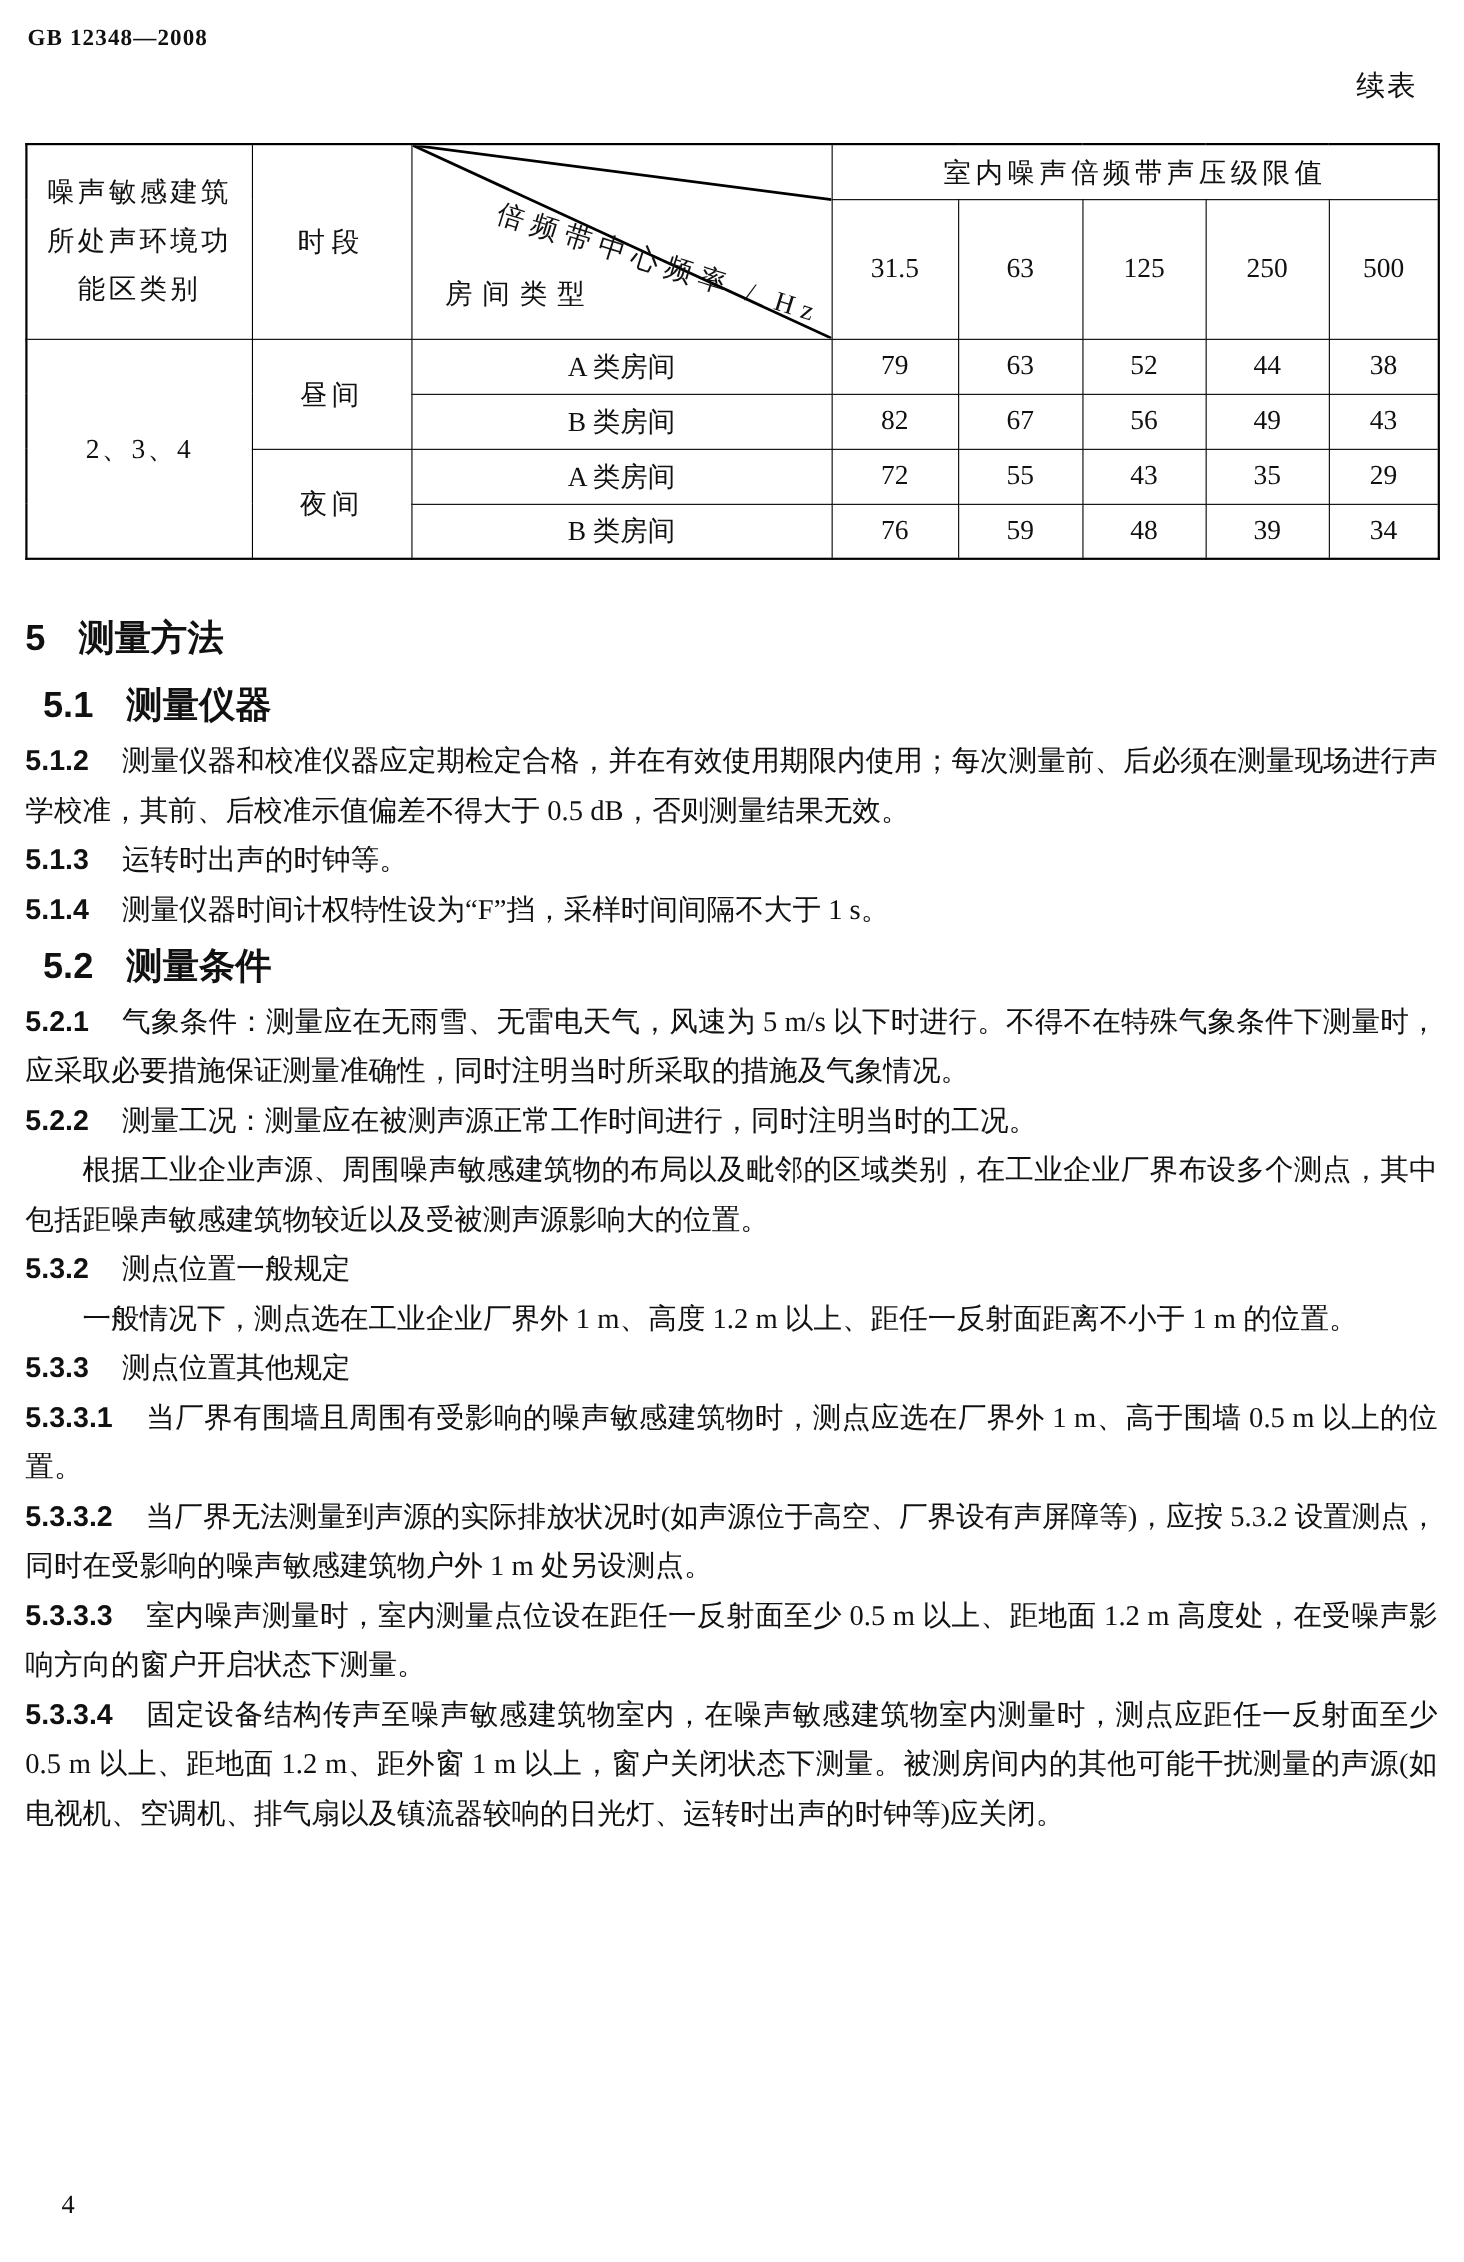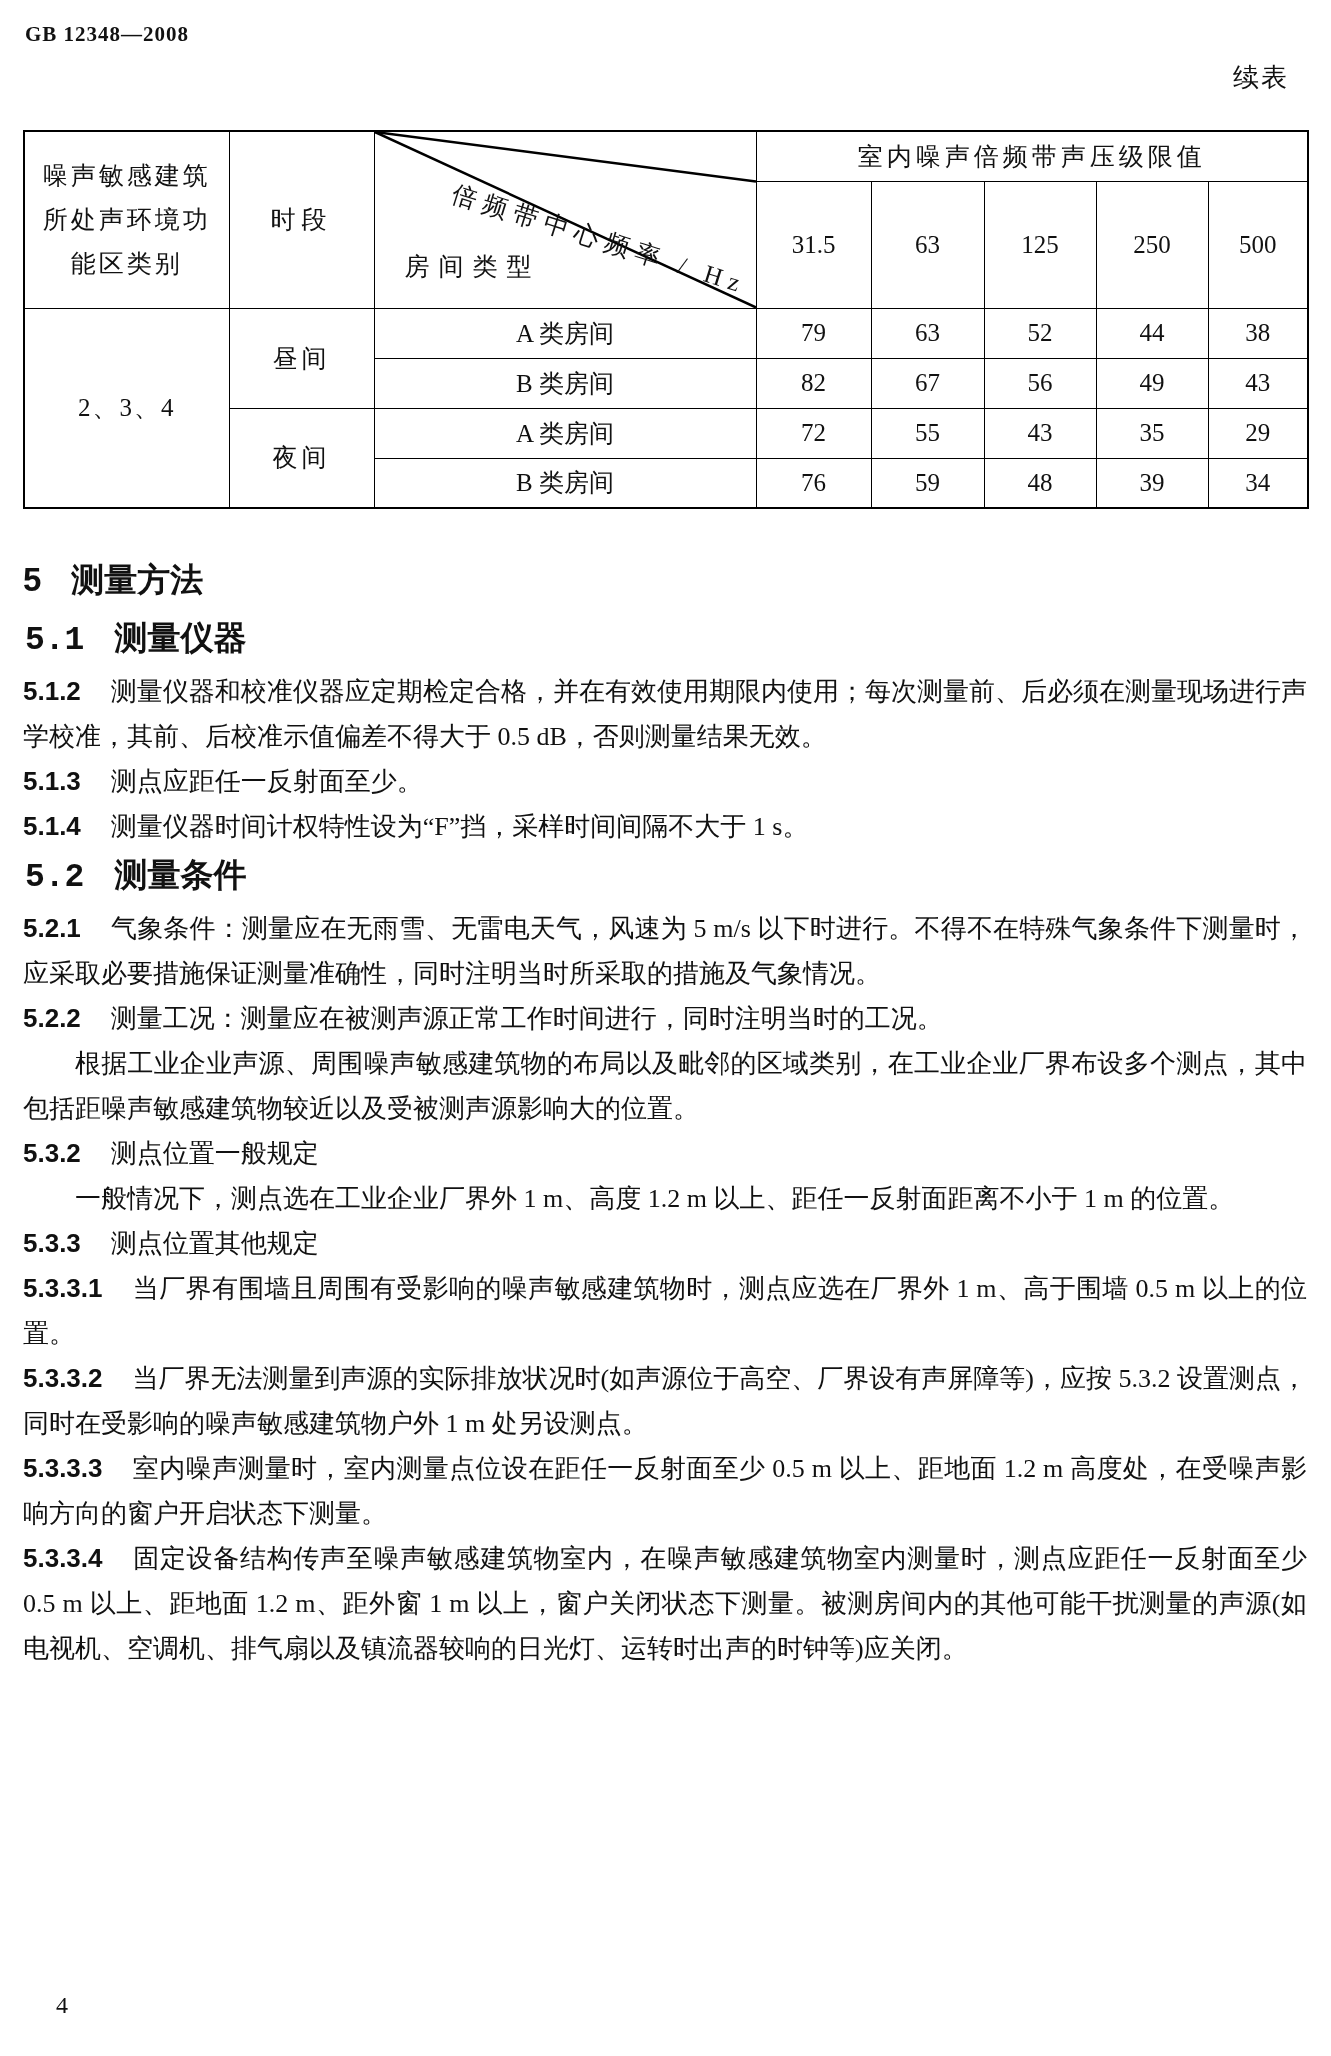--- a/index.html
+++ b/index.html
@@ -52,21 +52,21 @@
   
   .content {
     position:absolute; left:23px; top:545px; width:1284px;
     font-size:26px; line-height:45px; text-align:justify;
   }
   .h2, .h3 {
     font-family:"Liberation Sans","DejaVu Sans",sans-serif;
     font-weight:bold; font-size:33px; text-align:left;
   }
   .h2 { margin:12px 0 16px 0; }
-  .h3 { margin:6px 0 6px 2px;font-family:Liberation Mono, monospace; }
+  .h3 { margin:6px 0 6px 16px; }
   .hnum { margin-right:30px; }
   .clause { margin:0; }
   .pnum {
     font-family:"Liberation Sans","DejaVu Sans",sans-serif;
     font-weight:bold; margin-right:30px; white-space:nowrap;
   }
   .indent { text-indent:2em; }
   .page-num {
     position:absolute; left:56px; top:1992px;
     font-size:24px;
@@ -156,21 +156,21 @@
   <div class="h2">
     <span class="hnum">5</span><span>测量方法</span>
   </div>
   <div class="h3">
     <span class="hnum">5.1</span><span>测量仪器</span>
   </div>
   <p class="clause">
     <span class="pnum">5.1.2</span><span>测量仪器和校准仪器应定期检定合格，并在有效使用期限内使用；每次测量前、后必须在测量现场进行声学校准，其前、后校准示值偏差不得大于 0.5 dB，否则测量结果无效。</span>
   </p>
   <p class="clause">
-    <span class="pnum">5.1.3</span><span>测点应距任一反射面至少。</span>
+    <span class="pnum">5.1.3</span><span>运转时出声的时钟等。</span>
   </p>
   <p class="clause">
     <span class="pnum">5.1.4</span><span>测量仪器时间计权特性设为“F”挡，采样时间间隔不大于 1 s。</span>
   </p>
   <div class="h3">
     <span class="hnum">5.2</span><span>测量条件</span>
   </div>
   <p class="clause">
     <span class="pnum">5.2.1</span><span>气象条件：测量应在无雨雪、无雷电天气，风速为 5 m/s 以下时进行。不得不在特殊气象条件下测量时，应采取必要措施保证测量准确性，同时注明当时所采取的措施及气象情况。</span>
   </p>

